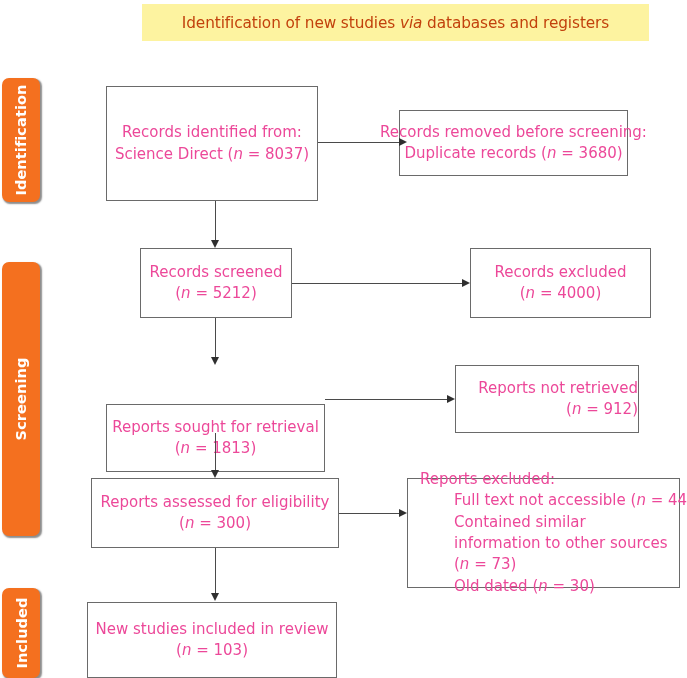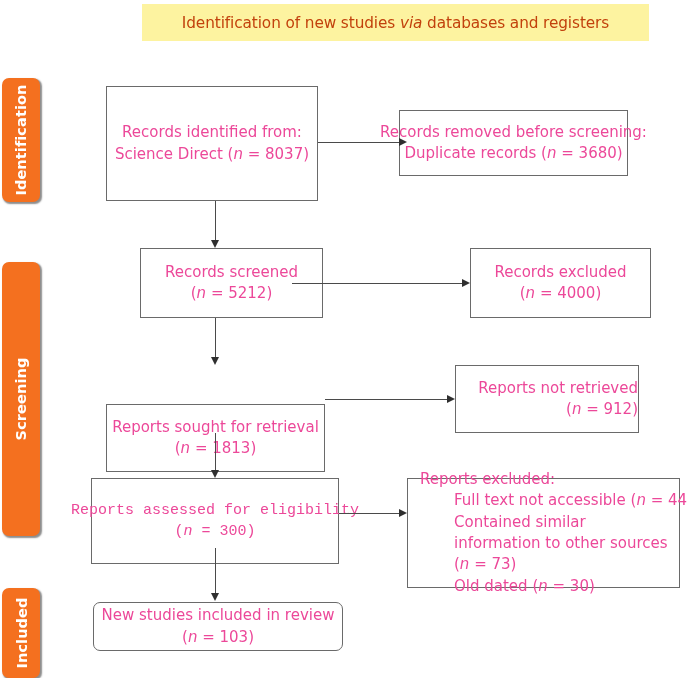--- a/index.html
+++ b/index.html
@@ -76,27 +76,27 @@
   }
   .flow-box.center { text-align: center; align-items: center; }
   .flow-box.left   { text-align: left; align-items: stretch; padding-left: 12px; padding-right: 6px; }
   .flow-box .line { white-space: nowrap; }
   .flow-box .line.ind { padding-left: 34px; }
   .flow-box .line.wrapline { white-space: normal; }
   .ital { font-style: italic; }
 
   #box-identified        { left: 106px; top: 86px;  width: 212px; height: 115px; }
   #box-removed           { left: 383px; top: 110px; width: 229px; height: 66px; margin-left: 16px;  }
-  #box-screened          { left: 140px; top: 248px; width: 183px; height: 70px; text-align: center;  }
+  #box-screened          { left: 140px; top: 248px; width: 152px; height: 70px; text-align: center;  }
   #box-records-excluded  { left: 470px; top: 248px; width: 181px; height: 70px;  }
   #box-sought            { left: 106px; top: 365px; width: 219px; height: 68px; margin-top: 39px;  }
   #box-not-retrieved     { left: 455px; top: 365px; width: 184px; height: 68px; align-items: flex-end;  }
-  #box-assessed          { left: 91px;  top: 478px; width: 248px; height: 86px; font-family: Liberation Mono, monospace;  }
+  #box-assessed          { left: 91px;  top: 478px; width: 248px; height: 70px;  }
   #box-reports-excluded  { left: 407px; top: 478px; width: 273px; height: 110px; }
-  #box-included          { left: 93px;  top: 602px; width: 250px; height: 49px; border-radius: 7px;  }
+  #box-included          { left: 87px;  top: 602px; width: 250px; height: 76px;  }
 
   
   .conn {
     position: absolute;
     background: #4a4a4a;
   }
   .conn.v { width: 1.2px; }
   .conn.h { height: 1.2px; }
 
   .arrowhead {

